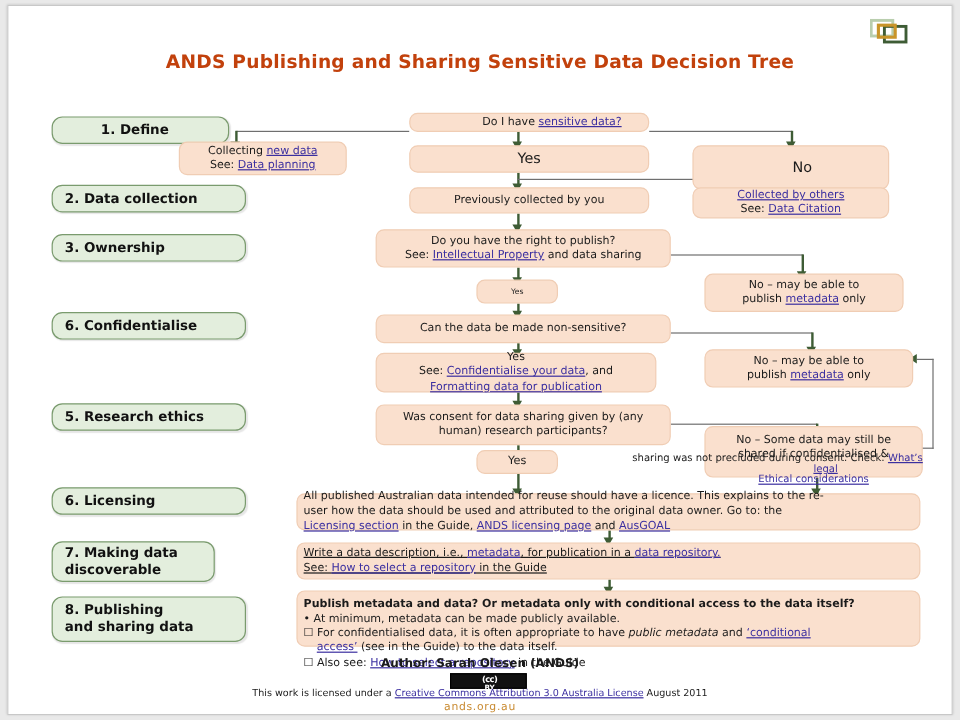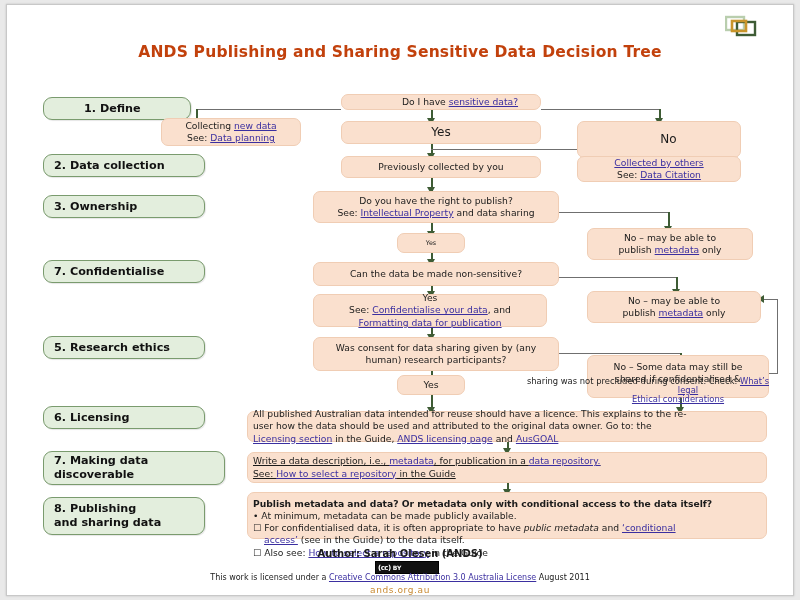--- a/index.html
+++ b/index.html
@@ -52,21 +52,21 @@
   .ln.h{height:1px;}
   .ln.dk{background:#3e5c35;}
   .ln.dk.v{width:2px;}
   .arw{position:absolute;width:0;height:0;}
   .arw.dn{border-left:4.5px solid transparent;border-right:4.5px solid transparent;border-top:7px solid #3e5c35;}
   .arw.lf{border-top:4px solid transparent;border-bottom:4px solid transparent;border-right:6px solid #3e5c35;}
   
   .ftr{position:absolute;width:786px;text-align:center;color:#1b1b1b;}
   #author{top:543px;font-size:10px;font-weight:bold;}
   #cc{position:absolute;left:368px;top:556px;width:62px;height:11px;
-      background:#111;border:1px solid #000;display:flex;align-items:center;}
+      background:#111;border:1px solid #000;display:flex;align-items:center;flex-direction:column;}
   #cc .cc1{color:#fff;font-size:7px;font-weight:bold;padding-left:2px;letter-spacing:-.5px;}
   #cc .cc2{color:#fff;font-size:6px;font-weight:bold;padding-left:2px;}
   #lic{top:568px;font-size:8px;}
   #site{top:580px;font-size:9px;color:#c98b32;letter-spacing:.6px;}
   .ovf{position:absolute;font-size:8.4px;color:#1b1b1b;line-height:1.3;}
 </style>
 </head>
 <body>
 
 <div id="page">
@@ -75,24 +75,24 @@
     <rect x="1" y="2" width="18" height="13" fill="none" stroke="#b9ceae" stroke-width="2.4"></rect>
     <rect x="12" y="7" width="18" height="13" fill="none" stroke="#3e5c35" stroke-width="2.4"></rect>
     <rect x="7" y="6" width="14" height="10" fill="none" stroke="#c9952a" stroke-width="2.6"></rect>
   </svg>
 
   <div id="title">ANDS Publishing and Sharing Sensitive Data Decision Tree</div>
 
   <div class="stage" style="left:36px;top:92px;width:148px;height:23px;padding-left:40px;">1. Define</div>
   <div class="stage" style="left:36px;top:149px;width:162px;height:23px;">2. Data collection</div>
   <div class="stage" style="left:36px;top:190px;width:162px;height:23px;">3. Ownership</div>
-  <div class="stage" style="left:36px;top:255px;width:162px;height:23px;">7. Confidentialise</div>
+  <div class="stage" style="left:36px;top:255px;width:162px;height:23px;">6. Confidentialise</div>
   <div class="stage" style="left:36px;top:331px;width:162px;height:23px;">5. Research ethics</div>
   <div class="stage" style="left:36px;top:401px;width:162px;height:23px;">6. Licensing</div>
-  <div class="stage" style="left:36px;top:446px;width:182px;height:34px;white-space:pre-line;line-height:1.25;">7. Making data
+  <div class="stage" style="left:36px;top:446px;width:136px;height:34px;white-space:pre-line;line-height:1.25;">7. Making data
 discoverable</div>
   <div class="stage" style="left:36px;top:492px;width:162px;height:38px;white-space:pre-line;line-height:1.25;">8. Publishing
 and sharing data</div>
 
   <div class="ln h" style="left:190px;top:104px;width:144px;"></div>
   <div class="ln dk v" style="left:189px;top:104px;height:12px;"></div>
   <div class="arw dn" style="left:185px;top:113px;"></div>
 
   <div class="ln h" style="left:534px;top:104px;width:119px;"></div>
   <div class="ln dk v" style="left:652px;top:104px;height:12px;"></div>
@@ -154,21 +154,21 @@
 
   <div class="ln dk v" style="left:500px;top:478px;height:9px;"></div>
   <div class="arw dn" style="left:496px;top:484px;"></div>
 
   <div class="node" style="left:334px;top:89px;width:200px;height:16px;padding-left:43px;">
     <span class="inner">
       <span>Do I have <span class="lnk">sensitive data?</span></span>
     </span>
   </div>
 
-  <div class="node" style="left:142px;top:113px;width:140px;height:28px;margin-left:12px;">
+  <div class="node" style="left:142px;top:113px;width:140px;height:28px;">
     <span class="inner">
       <span>Collecting <span class="lnk">new data</span></span><br>
       <span>See: <span class="lnk">Data planning</span></span>
     </span>
   </div>
 
   <div class="node plain" style="left:334px;top:116px;width:200px;height:23px;">Yes</div>
 
   <div class="node plain" style="left:570px;top:116px;width:164px;height:37px;padding-left:24px;">No</div>
 

